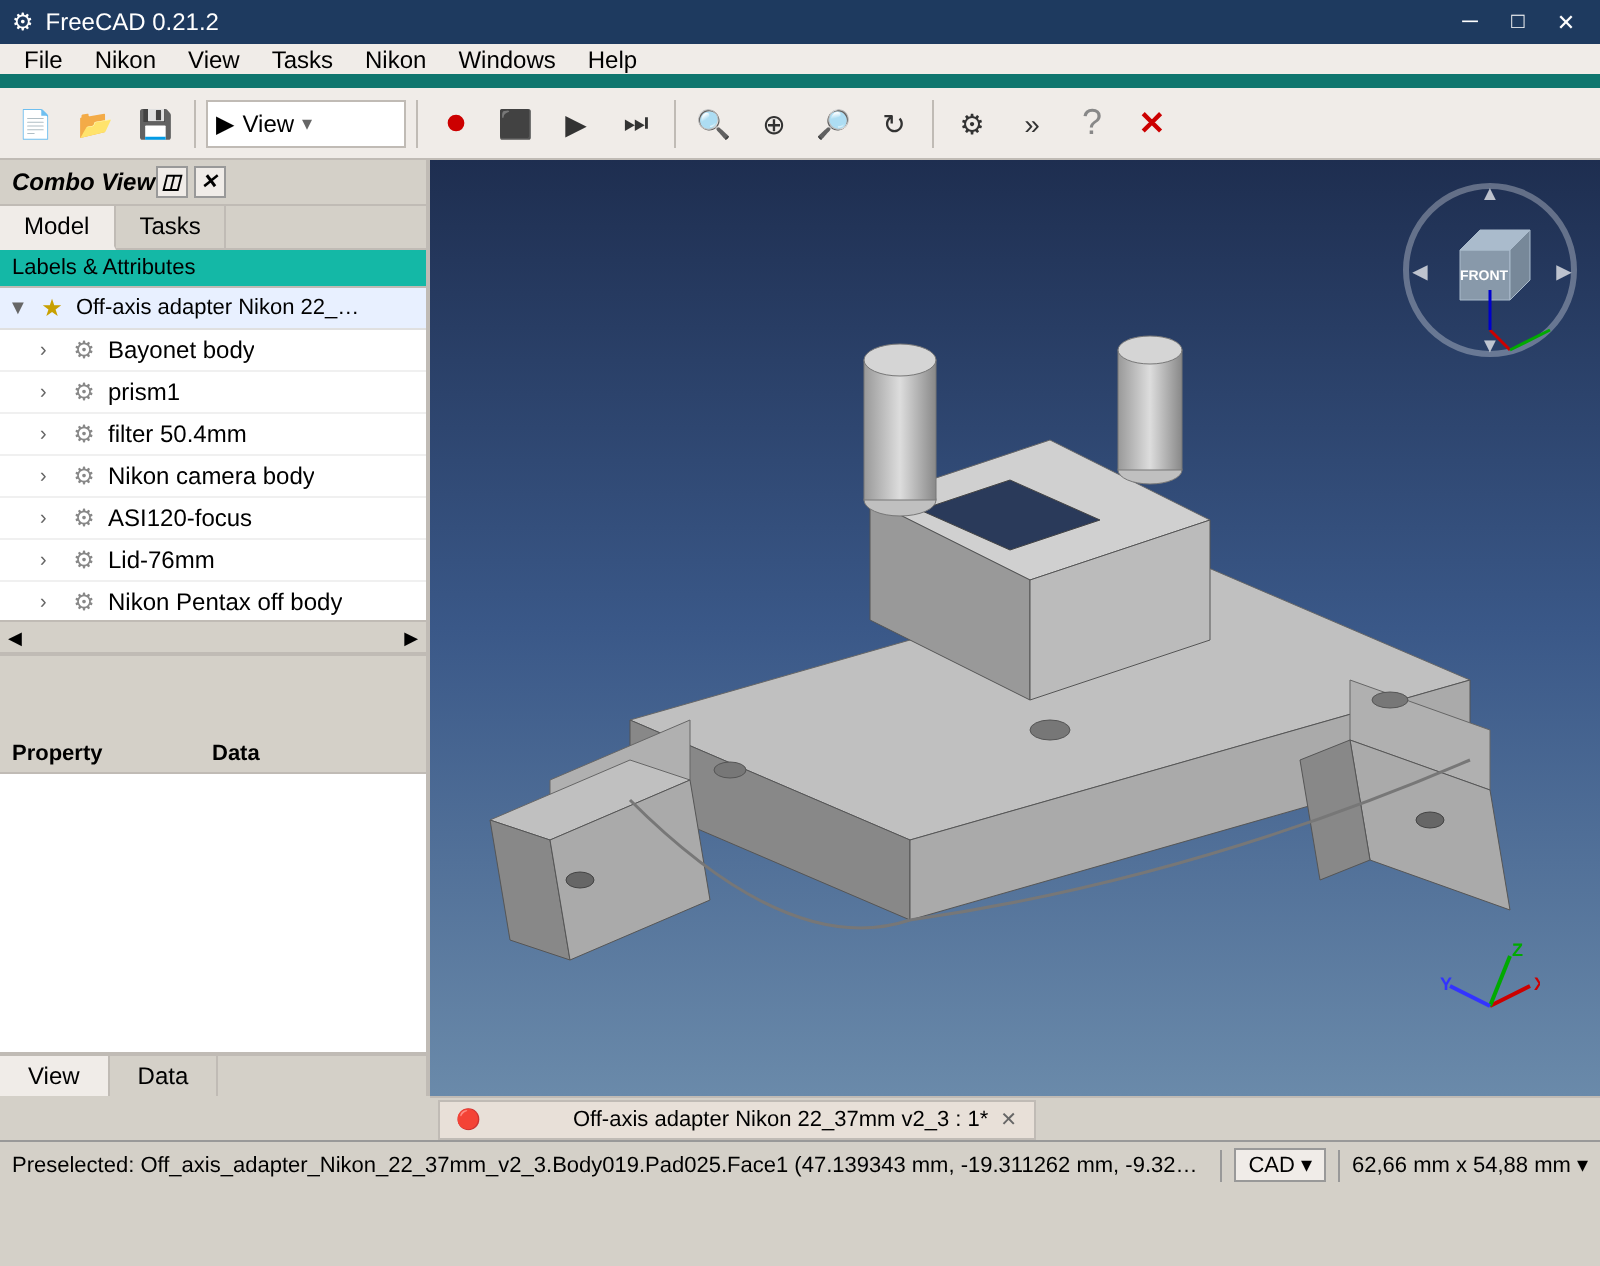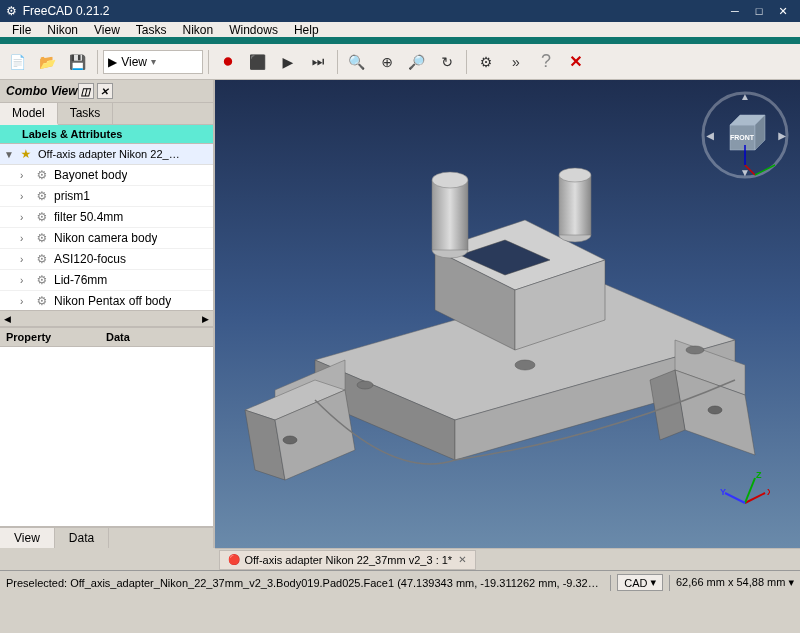--- a/index.html
+++ b/index.html
@@ -70,21 +70,21 @@
     
     #panel-tabs { display: flex; border-bottom: 1px solid #c0bbb5; background: #d4d0c8; }
     .panel-tab {
       padding: 3px 12px; cursor: pointer; font-size: 12px; border-right: 1px solid #c0bbb5;
       background: #d4d0c8;
     }
     .panel-tab.active { background: #f0ece8; border-bottom: 2px solid #f0ece8; margin-bottom: -1px; }
 
     
     #tree-header {
-      background: #5eead4; padding: 3px 22px; font-weight: bold;
+      background: #14b8a6; padding: 3px 6px; font-weight: normal;
       border-bottom: 1px solid #c0bbb5; font-size: 11px;
     }
     #tree-area { flex: 1; overflow-y: auto; overflow-x: hidden; background: white; }
     .tree-root {
       display: flex; align-items: center; padding: 2px 4px;
       background: #e8f0ff; border-bottom: 1px solid #e0e0e0;
       cursor: pointer;
     }
     .tree-item {
       display: flex; align-items: center; padding: 2px 4px;
@@ -92,21 +92,21 @@
     }
     .tree-arrow { width: 14px; font-size: 10px; color: #666; flex-shrink: 0; }
     .tree-icon { width: 16px; height: 16px; margin-right: 4px; flex-shrink: 0; display: flex; align-items: center; justify-content: center; }
     .tree-label { font-size: 12px; white-space: nowrap; overflow: hidden; text-overflow: ellipsis; }
 
     
     #property-panel {
       border-top: 2px solid #c0bbb5; height: 200px; display: flex; flex-direction: column;
     }
     #prop-header { display: flex; padding: 2px 4px; background: #d4d0c8; border-bottom: 1px solid #c0bbb5; }
-    #prop-header .prop-col { font-size: 11px; font-weight: bold; }
+    #prop-header .prop-col { font-size: 11px; font-weight: bold; margin-top: 40px; }
     #prop-header .prop-col:first-child { width: 100px; }
     #prop-content { flex: 1; background: white; overflow: auto; }
 
     
     #panel-bottom-tabs { display: flex; border-top: 2px solid #c0bbb5; background: #d4d0c8; }
     .bottom-tab { padding: 3px 14px; cursor: pointer; font-size: 12px; border-right: 1px solid #c0bbb5; }
     .bottom-tab.active { background: #f0ece8; }
 
     
     #viewport {
@@ -399,21 +399,21 @@
       </svg>
     </div>
 
   </div>
 
 </div>
 
 <div id="viewport-tabs" style="display:flex; background:#d4d0c8; border-top:1px solid #c0bbb5; height:22px; align-items:center; padding:0 4px; margin-left:215px;">
   <div class="vp-tab" style="display:flex; align-items:center; background:#e8e0d8; border:1px solid #c0bbb5; padding:2px 8px; font-size:11px; height:20px;">
     <span class="tab-icon" style="margin-right:4px; color:#c00; font-size:10px;">🔴</span>
-    <span style="font-size:11px;">Off-axis adapter Nikon 22_37mm v2_3 : 1*</span>
+    <span style="font-size:11px;margin-left:42px;">Off-axis adapter Nikon 22_37mm v2_3 : 1*</span>
     <span class="tab-close" style="margin-left:6px; font-size:10px; color:#666;">✕</span>
   </div>
 </div>
 
 <div id="statusbar" style="display:flex; align-items:center; background:#d4d0c8; height:24px; border-top:1px solid #999; font-size:11px; padding:0 6px;">
   <span class="status-left" style="flex:1; overflow:hidden; text-overflow:ellipsis; white-space:nowrap;">Preselected: Off_axis_adapter_Nikon_22_37mm_v2_3.Body019.Pad025.Face1 (47.139343 mm, -19.311262 mm, -9.323050 mm)</span>
   <div style="width:1px; height:16px; background:#999; margin:0 6px;"></div>
   <div class="cad-badge" style="background:#f0ece8; border:1px solid #999; padding:1px 6px; font-size:11px; display:flex; align-items:center; gap:3px;">
     <span>CAD</span>
     <span>▾</span>

